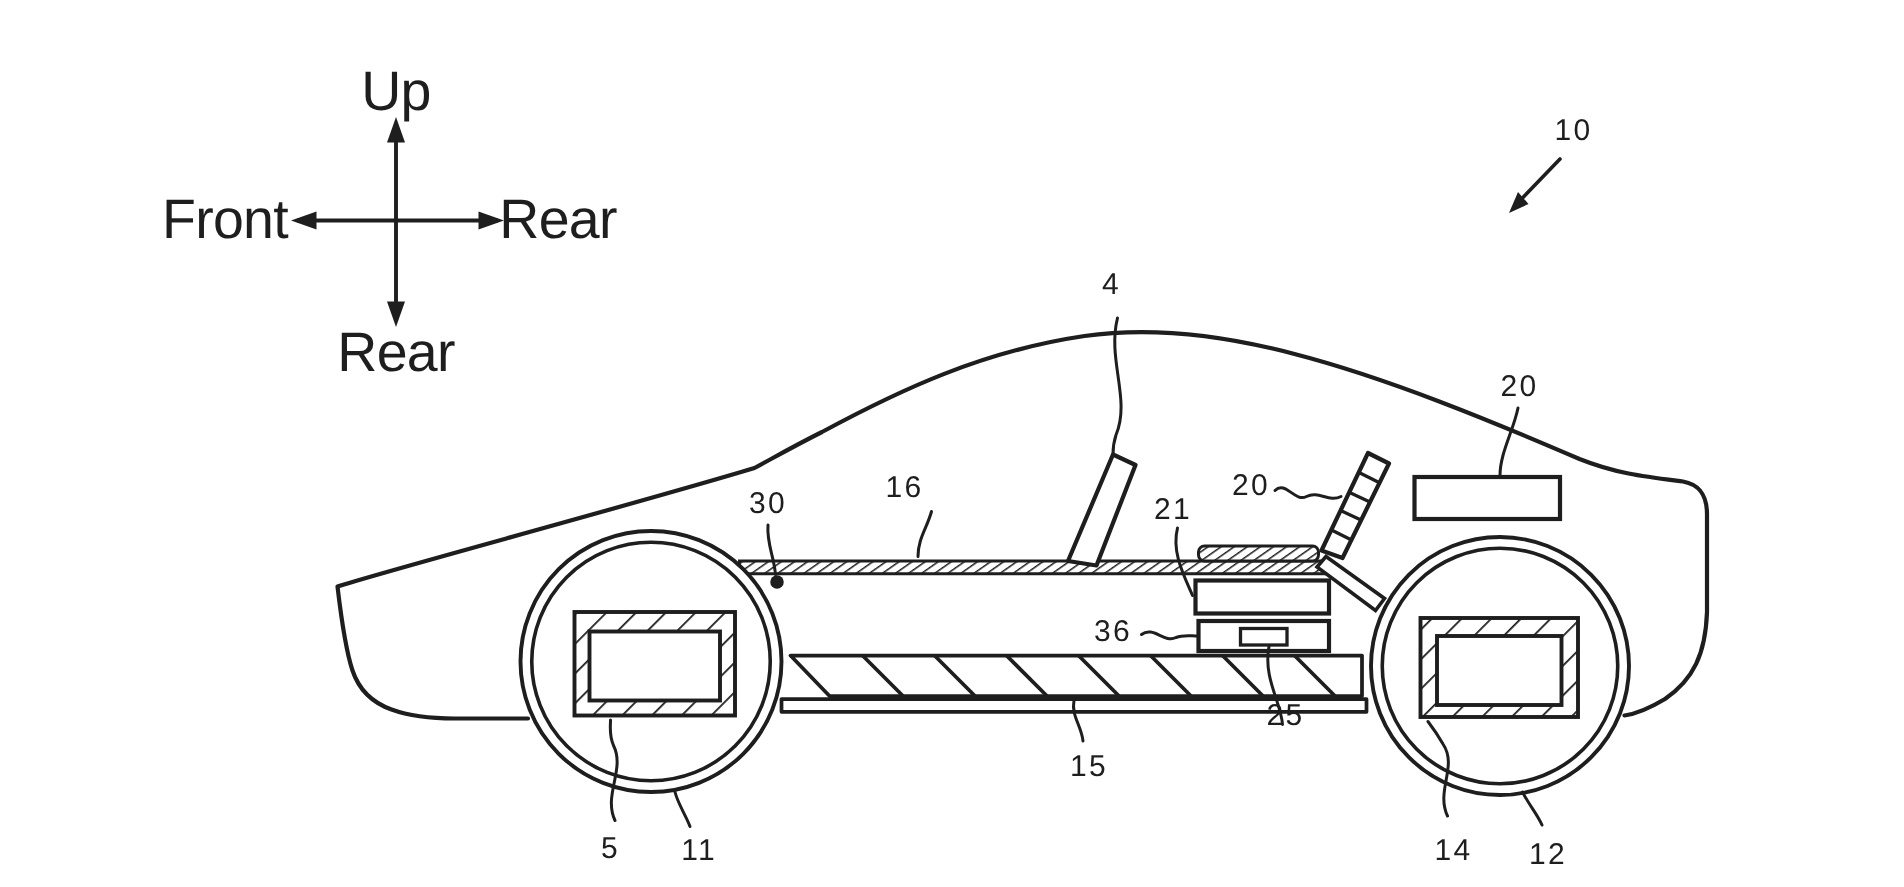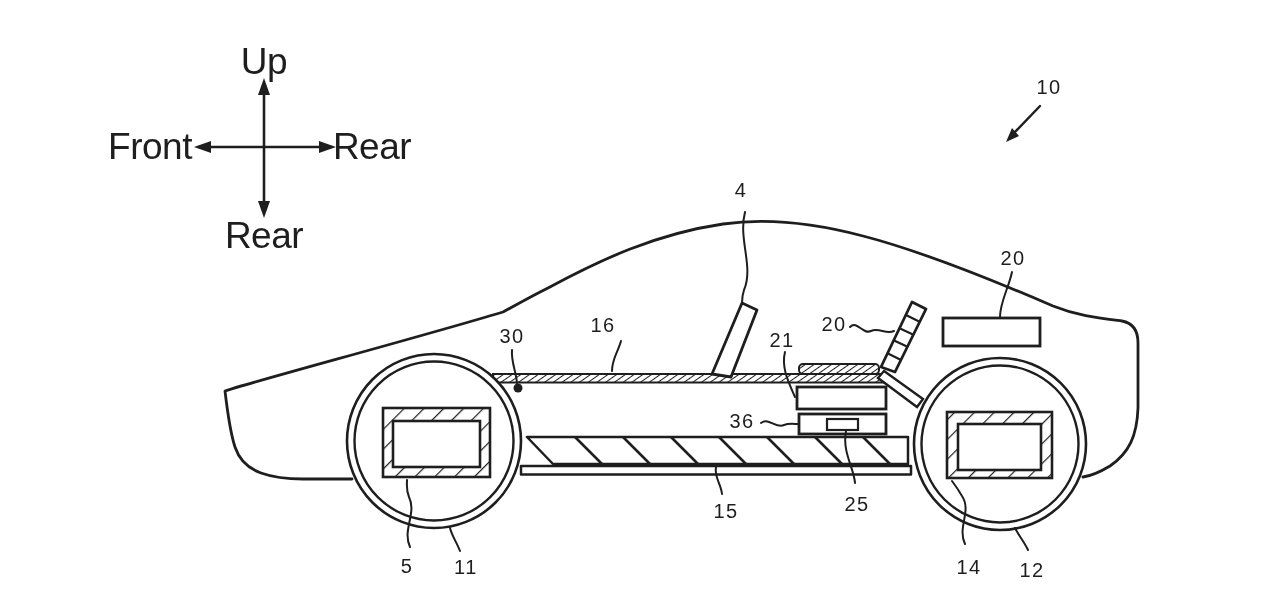--- a/index.html
+++ b/index.html
@@ -161,20 +161,20 @@
   <div class="lbl word" style="left:372px;top:146px">Rear</div>
 
   <div class="lbl" style="left:1049px;top:87px">10</div>
   <div class="lbl" style="left:741px;top:190px">4</div>
   <div class="lbl" style="left:1013px;top:258px">20</div>
   <div class="lbl" style="left:512px;top:336px">30</div>
   <div class="lbl" style="left:603px;top:325px">16</div>
   <div class="lbl" style="left:782px;top:340px">21</div>
   <div class="lbl" style="left:834px;top:324px">20</div>
   <div class="lbl" style="left:742px;top:421px">36</div>
-  <div class="lbl" style="left:857px;top:504px">25</div>
+  <div class="lbl" style="left:857px;top:477px">25</div>
   <div class="lbl" style="left:726px;top:511px">15</div>
   <div class="lbl" style="left:407px;top:566px">5</div>
   <div class="lbl" style="left:466px;top:567px">11</div>
   <div class="lbl" style="left:969px;top:567px">14</div>
   <div class="lbl" style="left:1032px;top:570px">12</div>
 
 </div>
 
 </body></html>

